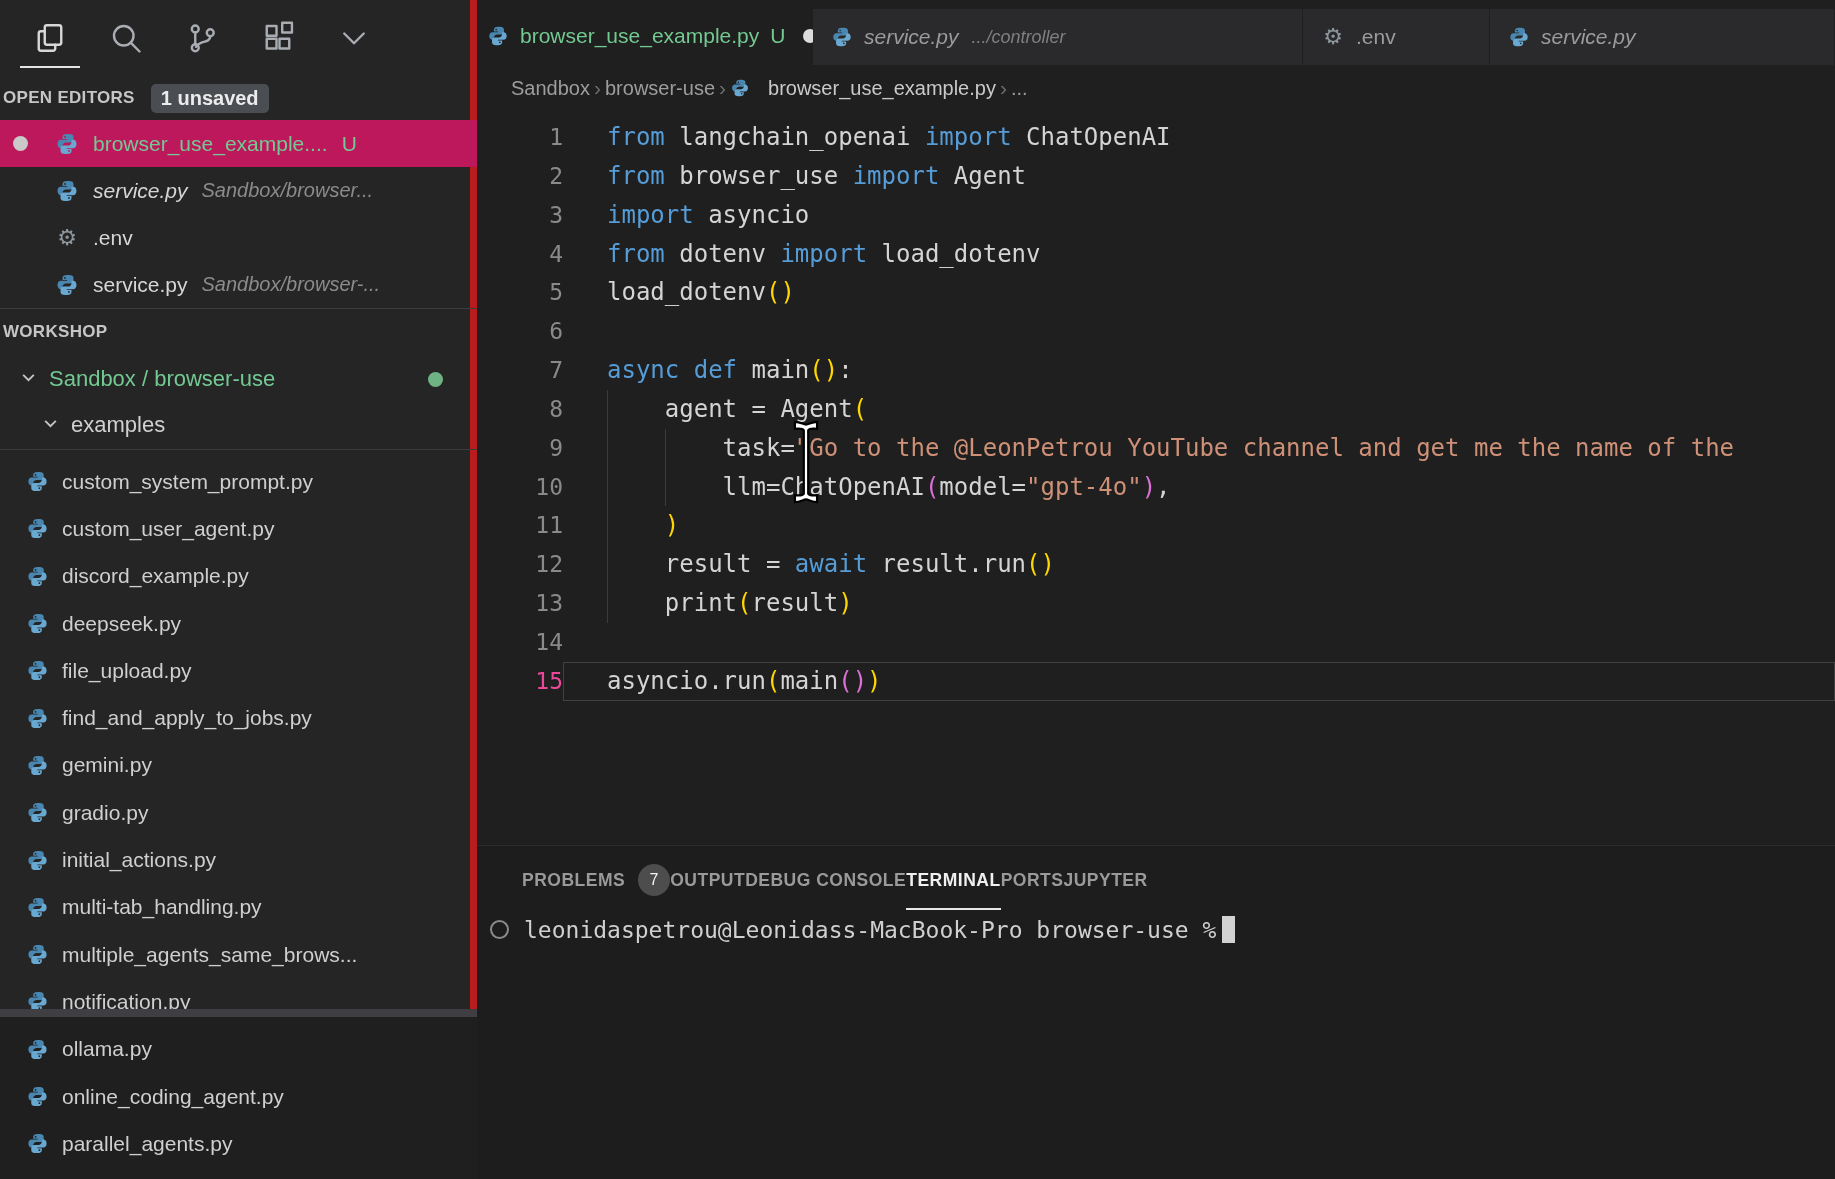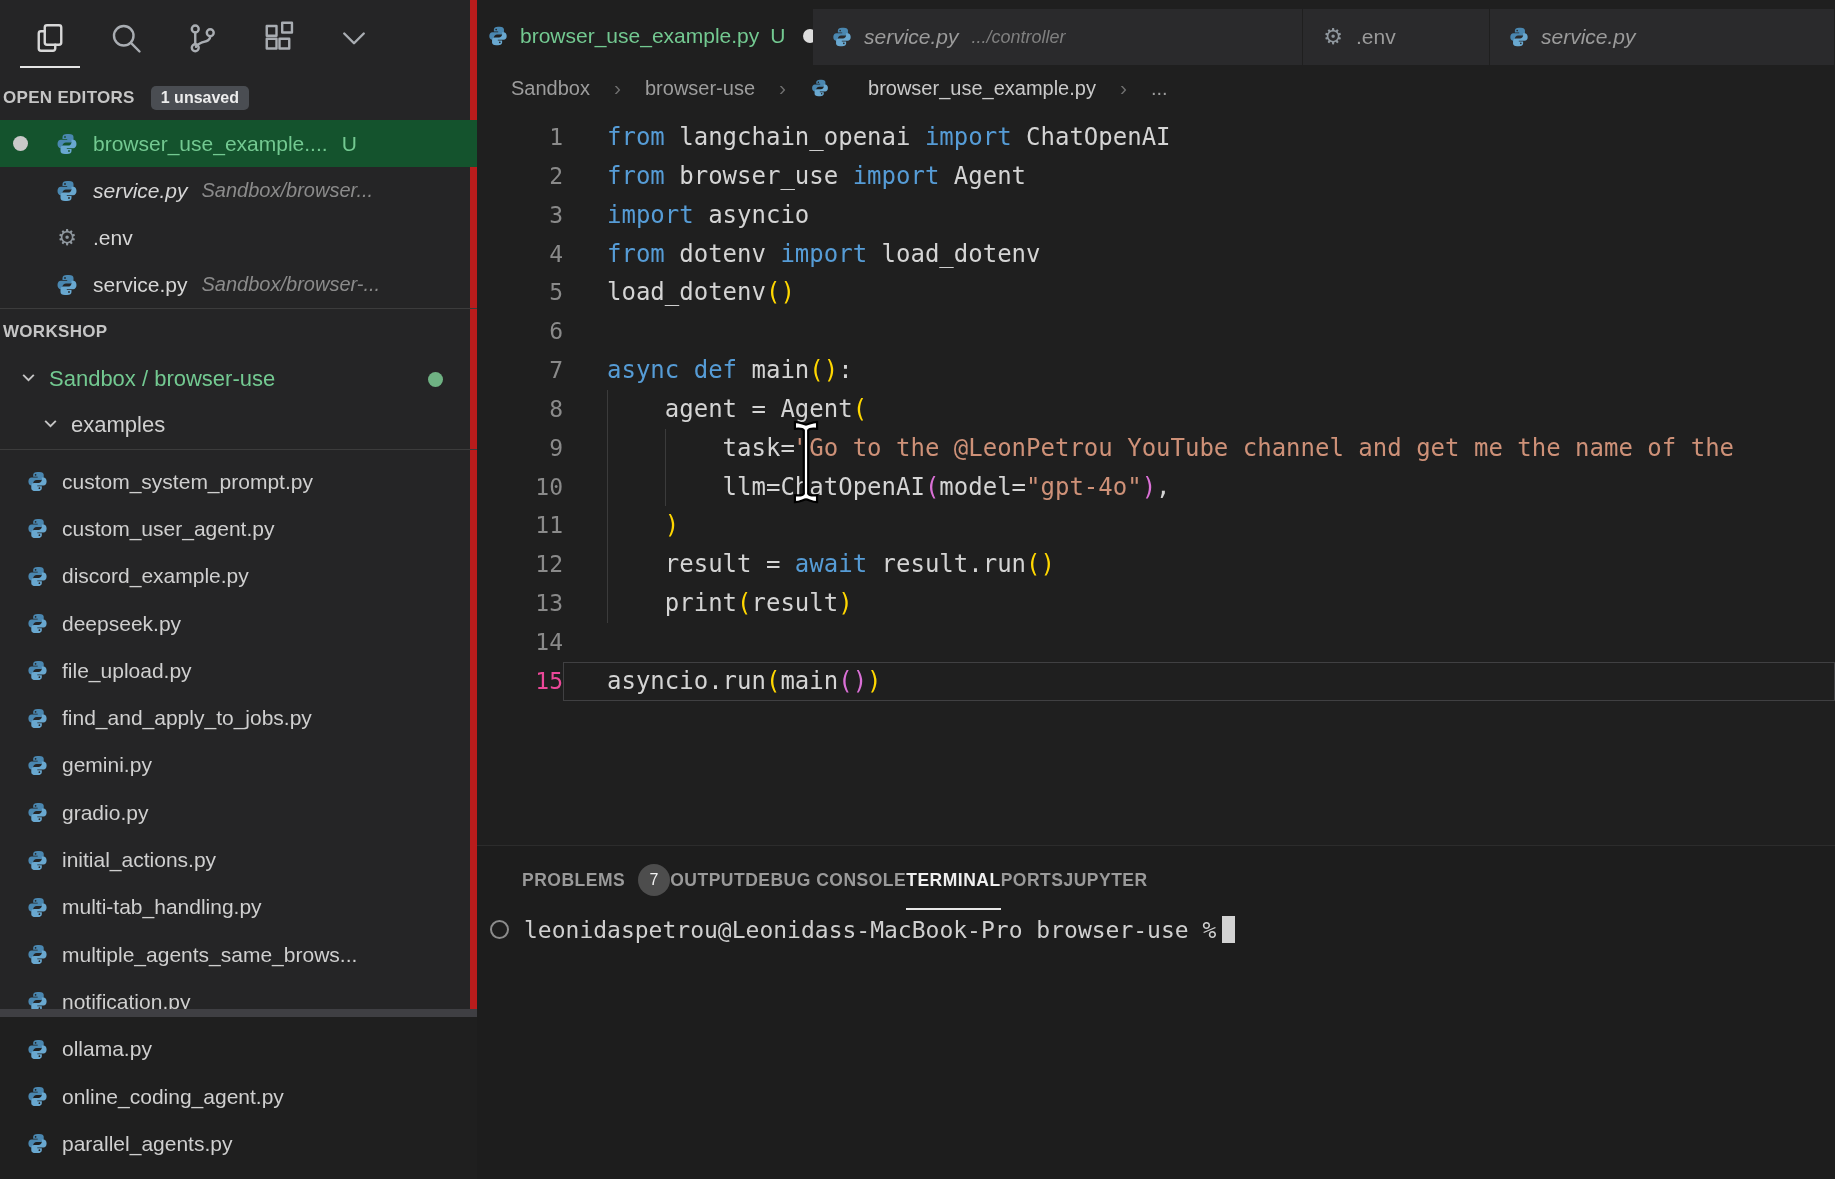--- a/index.html
+++ b/index.html
@@ -11,24 +11,24 @@
   }
   
   #sidebar{position:absolute;left:0;top:0;width:477px;height:1017px;background:#252526;border-right:7px solid #b91c1c;box-sizing:border-box}
   #activity{position:absolute;top:0;left:0;width:477px;height:76px;display:flex;align-items:center;padding-left:26px;gap:28px;box-sizing:border-box}
   .act{width:48px;height:48px;display:flex;align-items:center;justify-content:center;position:relative;cursor:pointer}
   .act svg{stroke:#a9adb2;fill:none;stroke-width:1.6;stroke-linecap:round;stroke-linejoin:round}
   .act.active svg{stroke:#d8d8d8}
   .act.active::after{content:"";position:absolute;left:-6px;right:-6px;bottom:-6px;height:2.5px;background:#e4e4e4}
   #oe-header{position:absolute;top:82px;left:0;width:477px;height:32px;display:flex;align-items:center;padding-left:3px;box-sizing:border-box}
   .sec-title{font-size:17px;font-weight:700;color:#c5c5c5;letter-spacing:.3px}
-  #oe-badge{margin-left:16px;background:#4a4d52;color:#ececec;font-size:16px;font-weight:700;padding:3px 10px;border-radius:5px}
+  #oe-badge{margin-left:16px;background:#4a4d52;color:#ececec;font-size:20px;font-weight:700;padding:3px 10px;border-radius:5px}
   #oe-rows{position:absolute;top:120px;left:0;width:477px}
   .oe-row{height:47px;display:flex;align-items:center;padding-left:55px;position:relative;cursor:pointer;box-sizing:border-box;white-space:nowrap;overflow:hidden}
-  .oe-row.selected{background:#14532d}
+  .oe-row.selected{background:#be185d}
   .oe-dot{position:absolute;left:13px;top:16px;width:15px;height:15px;border-radius:50%;background:#c9c9c9}
   .ficon{width:24px;height:24px;margin-right:14px;flex:none}
   .oe-label{font-size:21px;color:#d6d6d6}
   .oe-desc{font-size:20px;color:#8b8b8b;margin-left:14px;overflow:hidden;text-overflow:clip}
   .oe-suffix{font-size:21px;color:#73c991;margin-left:14px}
   .green{color:#73c991!important}
   .italic{font-style:italic}
   .gear{font-size:22px;color:#8f979e;width:24px;text-align:center;margin-right:14px;flex:none;line-height:24px}
   .sb-div{position:absolute;left:0;width:477px;height:1px;background:#3c3c3c}
   #ws-header{position:absolute;top:316px;left:0;width:477px;height:32px;display:flex;align-items:center;padding-left:3px;box-sizing:border-box}
@@ -49,21 +49,21 @@
   .tab.inactive{background:#2a2a2c;height:56px;margin-top:9px;border-right:1px solid #1f1f1f}
   .tab.active{background:#1f1f1f;height:67px;padding-top:4px;padding-left:10px}
   .tab .ficon{width:22px;height:22px;margin-right:11px}
   .tab .gear{margin-right:11px}
   .tab-label{font-size:21px;color:#9b9b9b}
   .tab-label.green{color:#73c991}
   .tab-suffix{font-size:21px;color:#73c991;margin-left:11px}
   .tab-desc{font-size:18px;color:#7f7f7f;margin-left:13px;font-style:italic}
   .tab-dot{width:14px;height:14px;border-radius:50%;background:#dcdcdc;margin-left:18px;flex:none}
   
-  #breadcrumb{position:absolute;left:477px;top:67px;right:0;height:42px;display:flex;align-items:center;padding-left:34px;gap:24px;font-size:20px;color:#9d9d9d}
+  #breadcrumb{position:absolute;left:477px;top:67px;right:0;height:42px;display:flex;align-items:center;padding-left:34px;gap:4px;font-size:20px;color:#9d9d9d}
   .bc-item{cursor:pointer}
   .bc-sep{color:#6e6e6e;font-size:21px}
   .bc-file{color:#c9c9c9}
   #breadcrumb .ficon{width:20px;height:20px}
   
   #code{position:absolute;left:477px;top:118px;right:0;height:610px;overflow:hidden;font-family:"DejaVu Sans Mono",monospace;font-size:24px;cursor:text}
   .cl{height:38.85px;display:flex;align-items:stretch;position:relative}
   .ln{width:86px;text-align:right;color:#8a8a8a;flex:none;font-size:23px;line-height:38.85px}
   .ct{flex:1;padding-left:44px;white-space:pre;position:relative;line-height:38.85px}
   .gd{position:absolute;top:0;bottom:0;width:1px;background:#3b3b3b}

